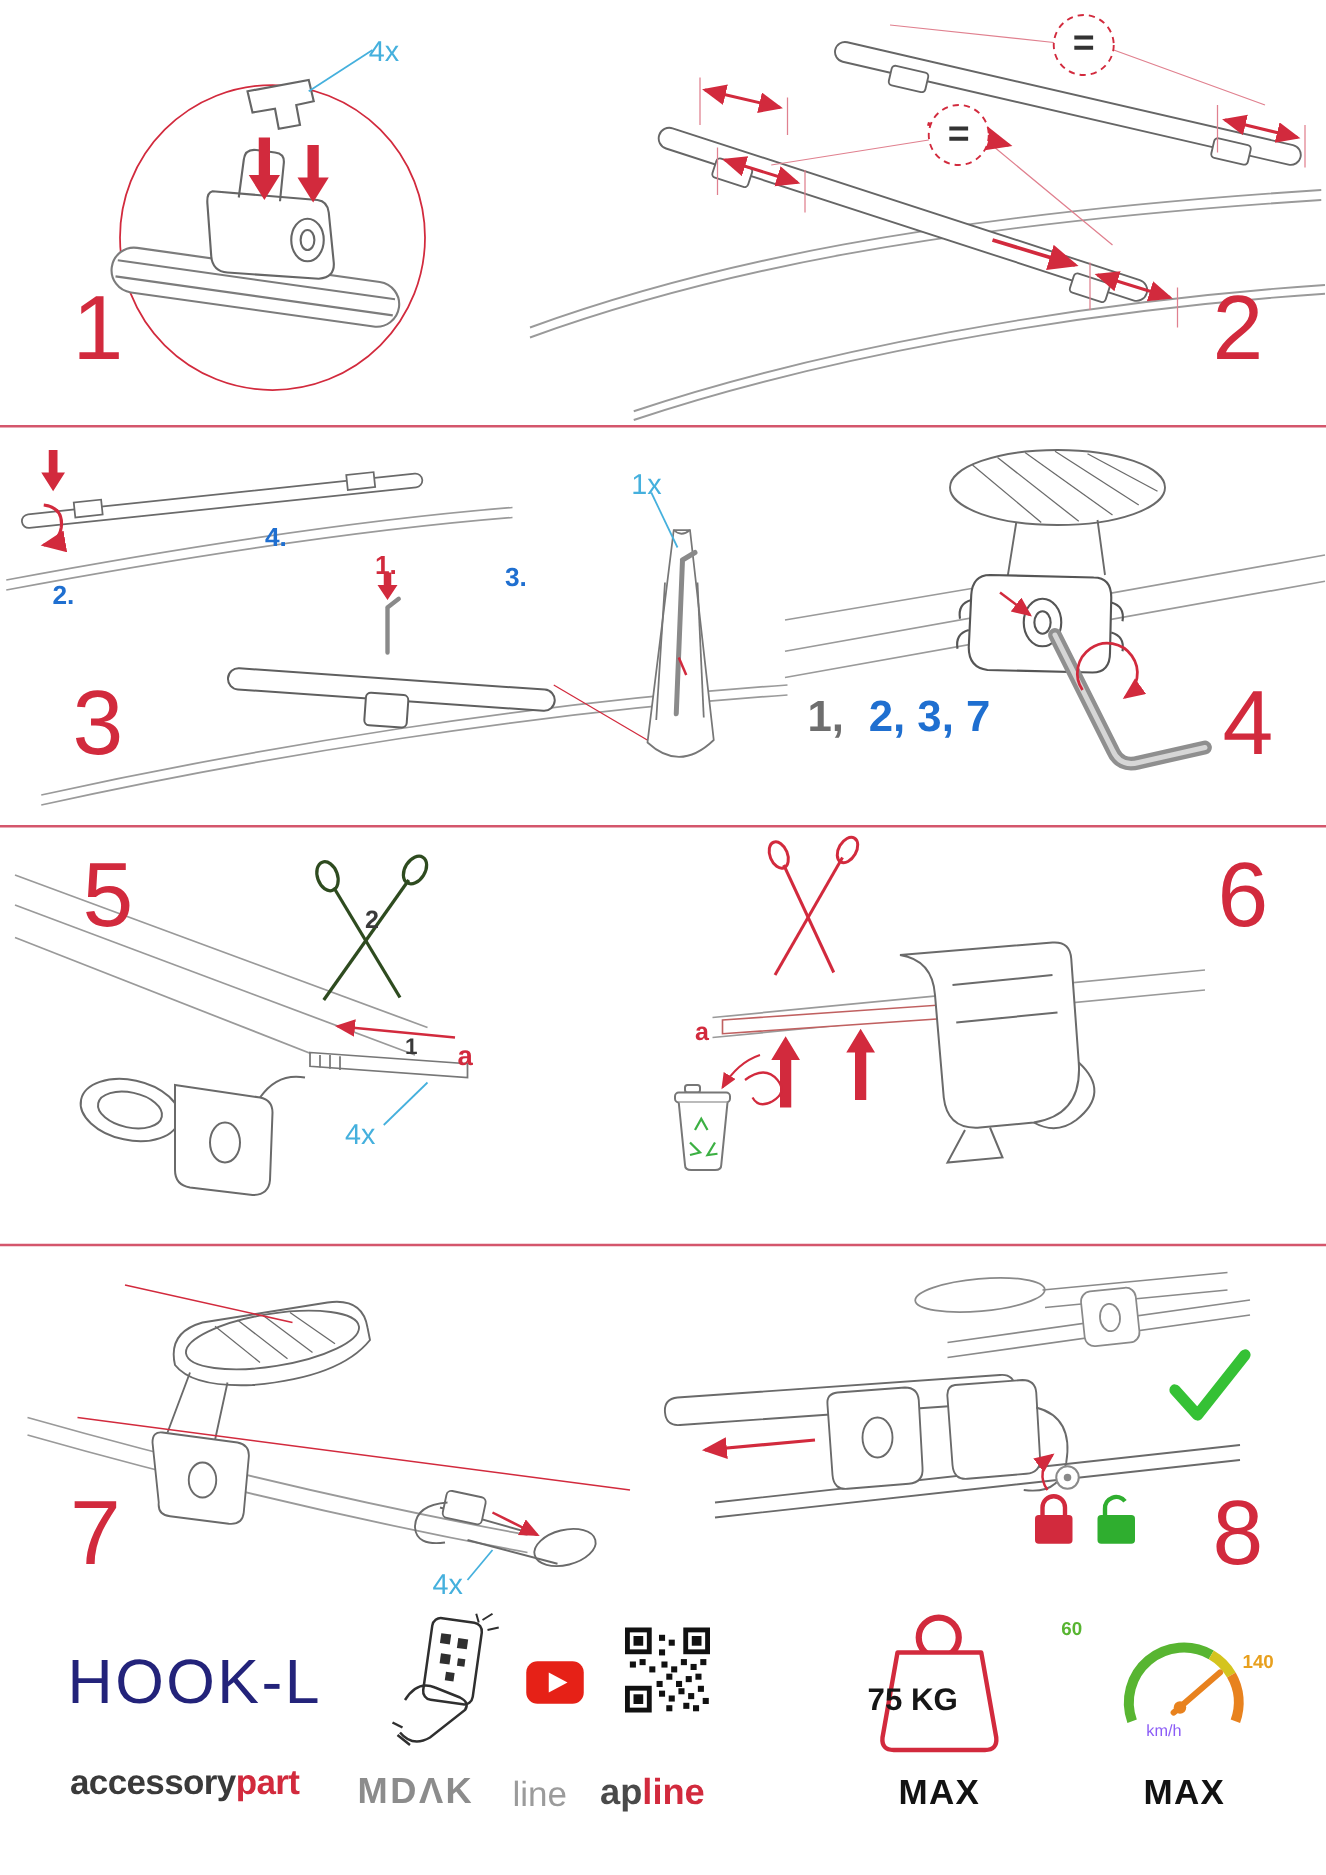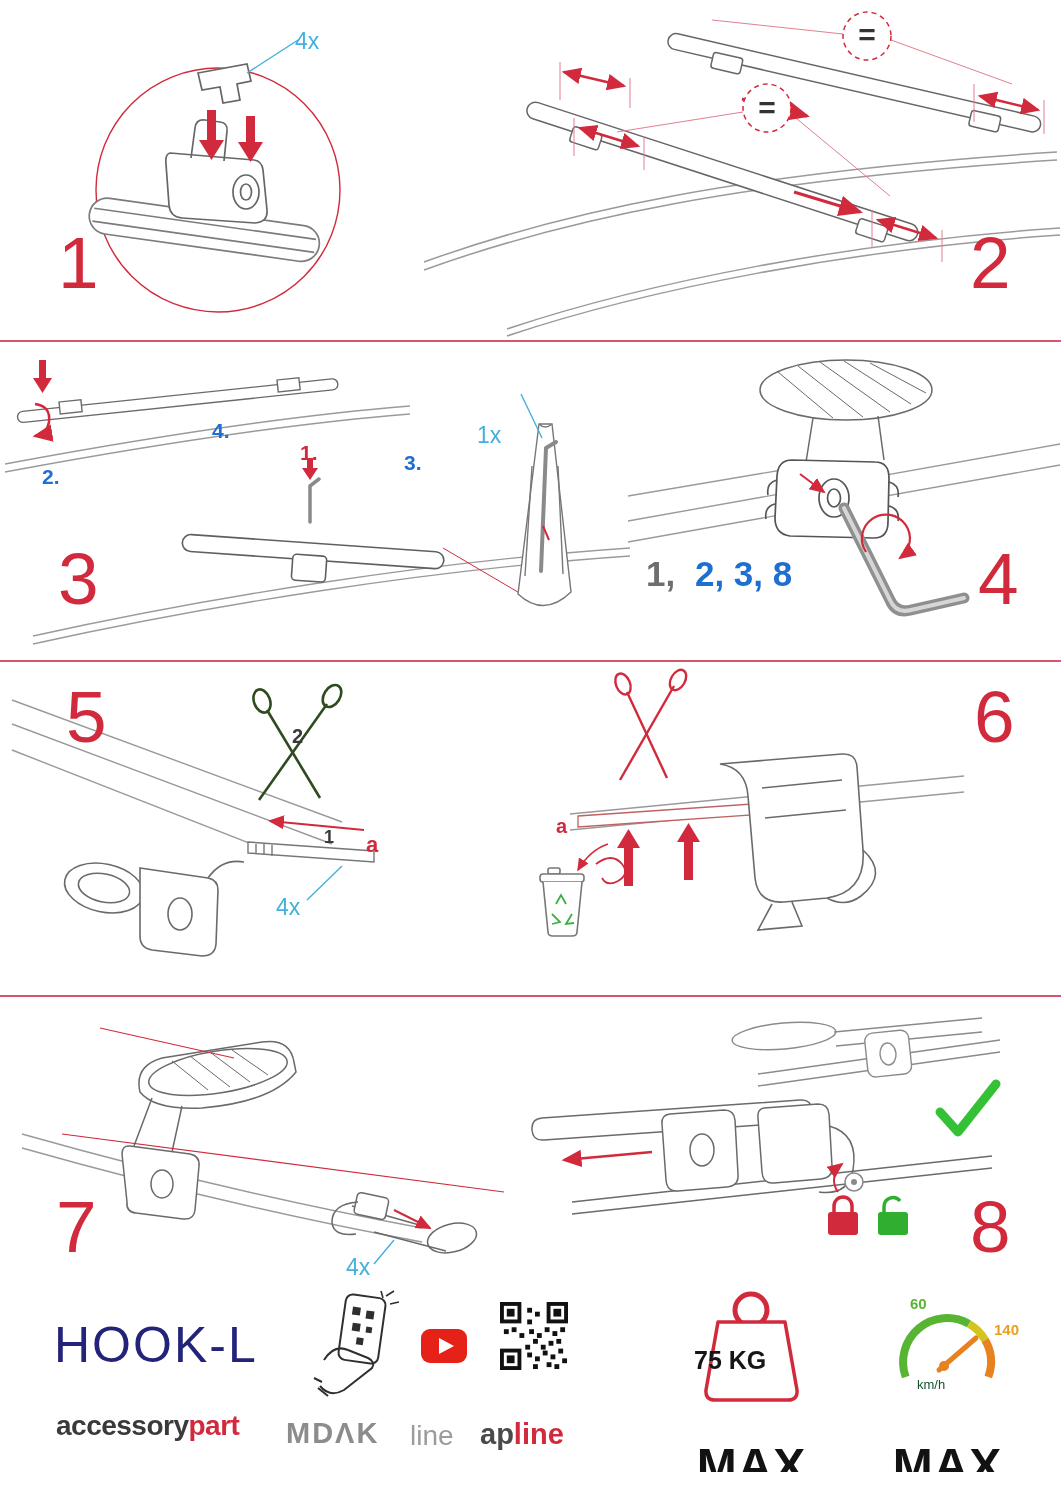--- a/index.html
+++ b/index.html
@@ -21,21 +21,21 @@
   .dark { color:#3a3a3a; }
   .gray { color:#6e6e6e; }
   .eq { width:26px; text-align:center; font-size:30px; font-weight:600; color:#333; }
   .sub { font-size:21px; font-weight:600; }
   .qty { font-size:23px; font-weight:500; }
   .product { position:absolute; color:#23237a; font-size:50px; font-weight:400; letter-spacing:2px; }
   .brand { position:absolute; font-size:28px; font-weight:700; letter-spacing:-0.5px; }
   .logo-md { position:absolute; font-size:29px; font-weight:700; letter-spacing:2px; color:#8c8c8c; }
   .logo-ip { position:absolute; font-size:28px; font-weight:500; color:#9b9b9b; }
   .logo-ap { position:absolute; font-size:29px; font-weight:600; }
-  .max { position:absolute; font-size:48px; font-weight:600; color:#121212; text-align:center; letter-spacing:1px;margin-top:20px; }
+  .max { position:absolute; font-size:28px; font-weight:600; color:#121212; text-align:center; letter-spacing:1px; }
   .kicker { position:absolute; }
 </style>
 </head>
 <body>
 
 <div class="page">
 
   <svg class="draw" style="left:50px; top:18px;" width="330" height="315" viewBox="0 0 330 315">
     <circle cx="168" cy="172" r="122" fill="none" stroke="#d22a3d" stroke-width="1.4"></circle>
     <g transform="rotate(8 170 215)" stroke="#7c7c7c" fill="#fff" stroke-width="1.7">
@@ -143,21 +143,21 @@
     <line x1="516" y1="48" x2="537" y2="92" stroke="#45b0dd" stroke-width="1.4"></line>
     <path d="M34 14 h7 v18 h6 l-9.5 15 l-9.5 -15 h6 z" fill="#d22a3d"></path>
     <path d="M30 58 q 16 2 14 18 q -2 12 -14 14" stroke="#d22a3d" stroke-width="2.5" fill="none" marker-end="url(#ah3)"></path>
     <path d="M302 112 h6 v10 h5 l-8 12 l-8 -12 h5 z" fill="#d22a3d"></path>
     <path d="M305 140 L305 176 M305 140 L314 133" stroke="#8a8a8a" stroke-width="3.5" fill="none" stroke-linecap="round"></path>
   </svg>
   <span class="lbl blue sub" style="left:42px; top:466px;">2.</span>
   <span class="lbl blue sub" style="left:212px; top:420px;">4.</span>
   <span class="lbl blue sub" style="left:404px; top:452px;">3.</span>
   <span class="lbl red sub" style="left:300px; top:442px;">1.</span>
-  <span class="lbl lightblue qty" style="left:477px; top:376px;margin-top:48px;">1x</span>
+  <span class="lbl lightblue qty" style="left:505px; top:376px;">1x</span>
   <span class="step-num" style="left:58px; top:542px;">3</span>
 
   <svg class="draw" style="left:628px; top:346px;" width="432" height="312" viewBox="0 0 432 312">
     <defs>
       <marker id="ah4" markerWidth="9" markerHeight="8" refX="7" refY="3.5" orient="auto">
         <path d="M0 0 L8 3.5 L0 7 Z" fill="#d22a3d"></path>
       </marker>
     </defs>
     <g stroke="#9a9a9a" fill="none" stroke-width="1.4">
       <path d="M0 175 L432 98"></path>
@@ -184,21 +184,21 @@
     </g>
     <line x1="172" y1="128" x2="196" y2="146" stroke="#d22a3d" stroke-width="2" marker-end="url(#ah4)"></line>
     <g>
       <path d="M216 162 L262 254 Q268 268 283 264 L336 252" stroke="#8f8f8f" stroke-width="11" fill="none" stroke-linecap="round"></path>
       <path d="M216 162 L262 254 Q268 268 283 264 L336 252" stroke="#d6d6d6" stroke-width="4" fill="none" stroke-linecap="round"></path>
     </g>
     <path d="M238 206 a 24 24 0 1 1 34 6" stroke="#d22a3d" stroke-width="2.2" fill="none" marker-end="url(#ah4)"></path>
   </svg>
   <span class="lbl" style="left:646px; top:556px; font-size:35px; font-weight:600;">
     <span class="gray">1,</span>
-    <span class="blue" style="margin-left:10px;">2, 3, 8</span>
+    <span class="blue" style="margin-left:10px;">2, 3, 7</span>
   </span>
   <span class="step-num" style="left:978px; top:542px;">4</span>
 
   <div class="divider" style="top:660px;"></div>
 
   <svg class="draw" style="left:12px; top:672px;" width="430" height="322" viewBox="0 0 430 322">
     <defs>
       <marker id="ah5" markerWidth="9" markerHeight="8" refX="7" refY="3.5" orient="auto">
         <path d="M0 0 L8 3.5 L0 7 Z" fill="#d22a3d"></path>
       </marker>
@@ -446,18 +446,18 @@
   <span class="lbl kicker" style="left:694px; top:1348px; width:115px; font-size:25px; font-weight:600; color:#161616;">75 KG</span>
   <span class="max" style="left:694px; top:1418px; width:115px;">MAX</span>
 
   <svg class="draw" style="left:884px; top:1288px;" width="126" height="112" viewBox="0 0 126 112">
     <path d="M21.7 89 A 44 44 0 0 1 85 35.9" stroke="#58b531" stroke-width="8" fill="none"></path>
     <path d="M85 35.9 A 44 44 0 0 1 101.1 52" stroke="#d4c41e" stroke-width="8" fill="none"></path>
     <path d="M101.1 52 A 44 44 0 0 1 104.3 89" stroke="#e8821e" stroke-width="8" fill="none"></path>
     <line x1="55" y1="82" x2="92" y2="50" stroke="#e8821e" stroke-width="5" stroke-linecap="round"></line>
     <circle cx="60" cy="78" r="5" fill="#e8821e"></circle>
   </svg>
-  <span class="lbl" style="left:910px; top:1296px; font-size:15px; font-weight:700; color:#58b531;">60</span>
+  <span class="lbl" style="left:849px; top:1296px; font-size:15px; font-weight:700; color:#58b531;">60</span>
   <span class="lbl" style="left:994px; top:1322px; font-size:15px; font-weight:700; color:#e8a01e;">140</span>
-  <span class="lbl kicker" style="left:917px; top:1378px; width:60px; font-size:13px; font-weight:500; color:#14532d;">km/h</span>
+  <span class="lbl kicker" style="left:917px; top:1378px; width:60px; font-size:13px; font-weight:500; color:#8b5cf6;">km/h</span>
   <span class="max" style="left:890px; top:1418px; width:115px;">MAX</span>
 
 </div>
 
 </body></html>

